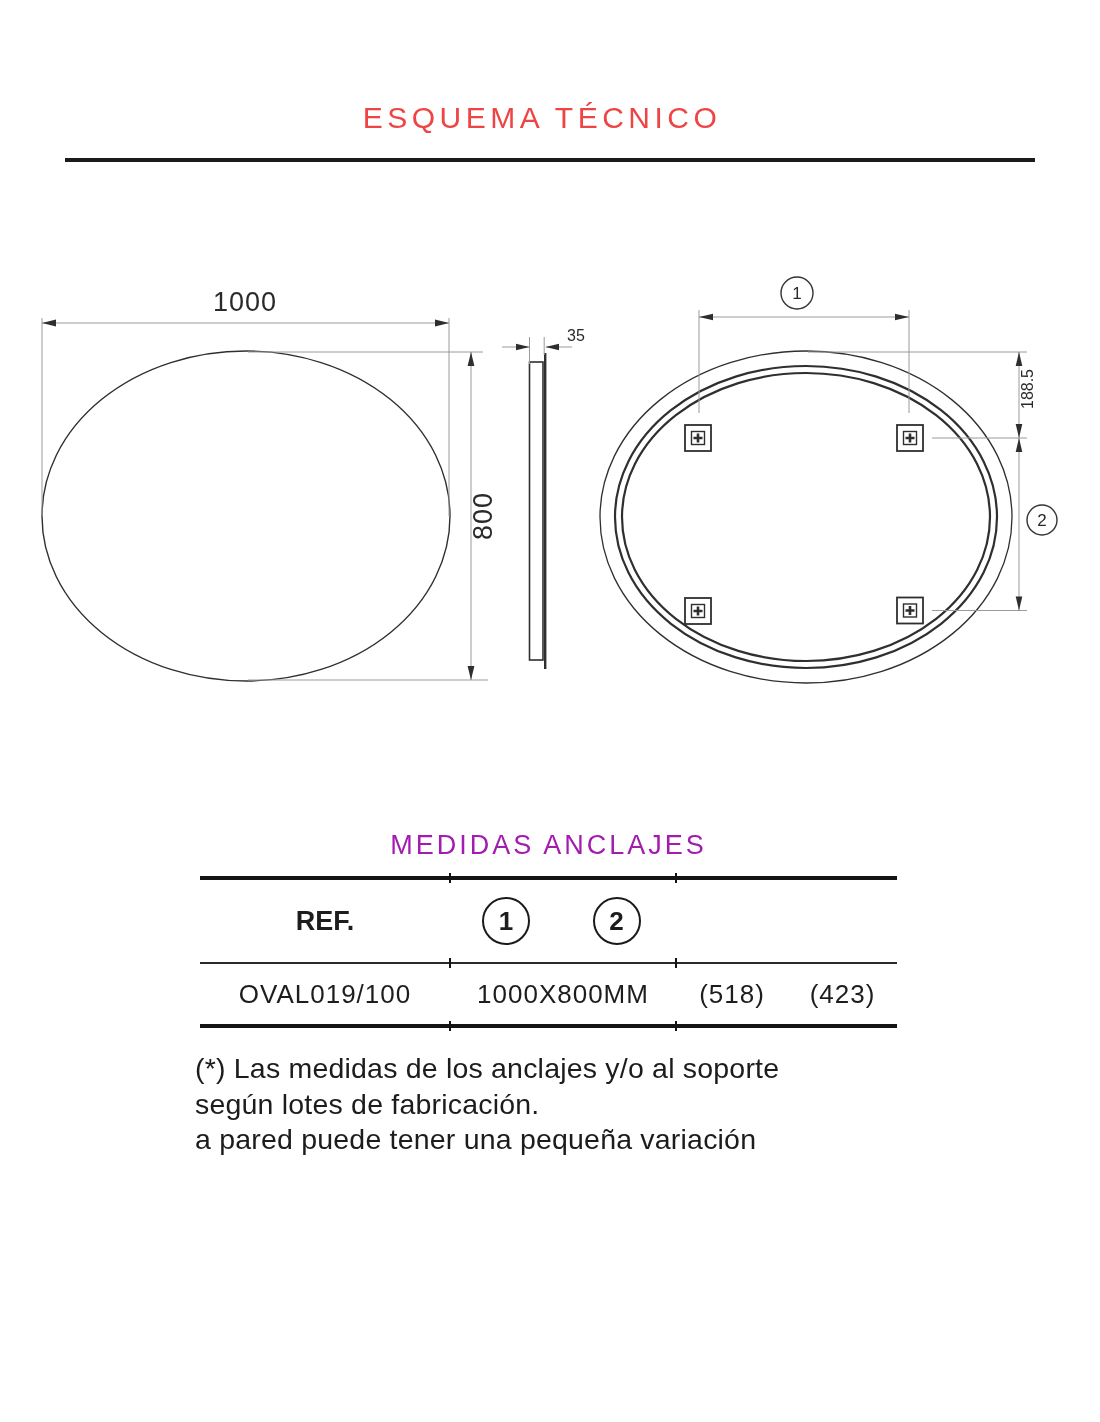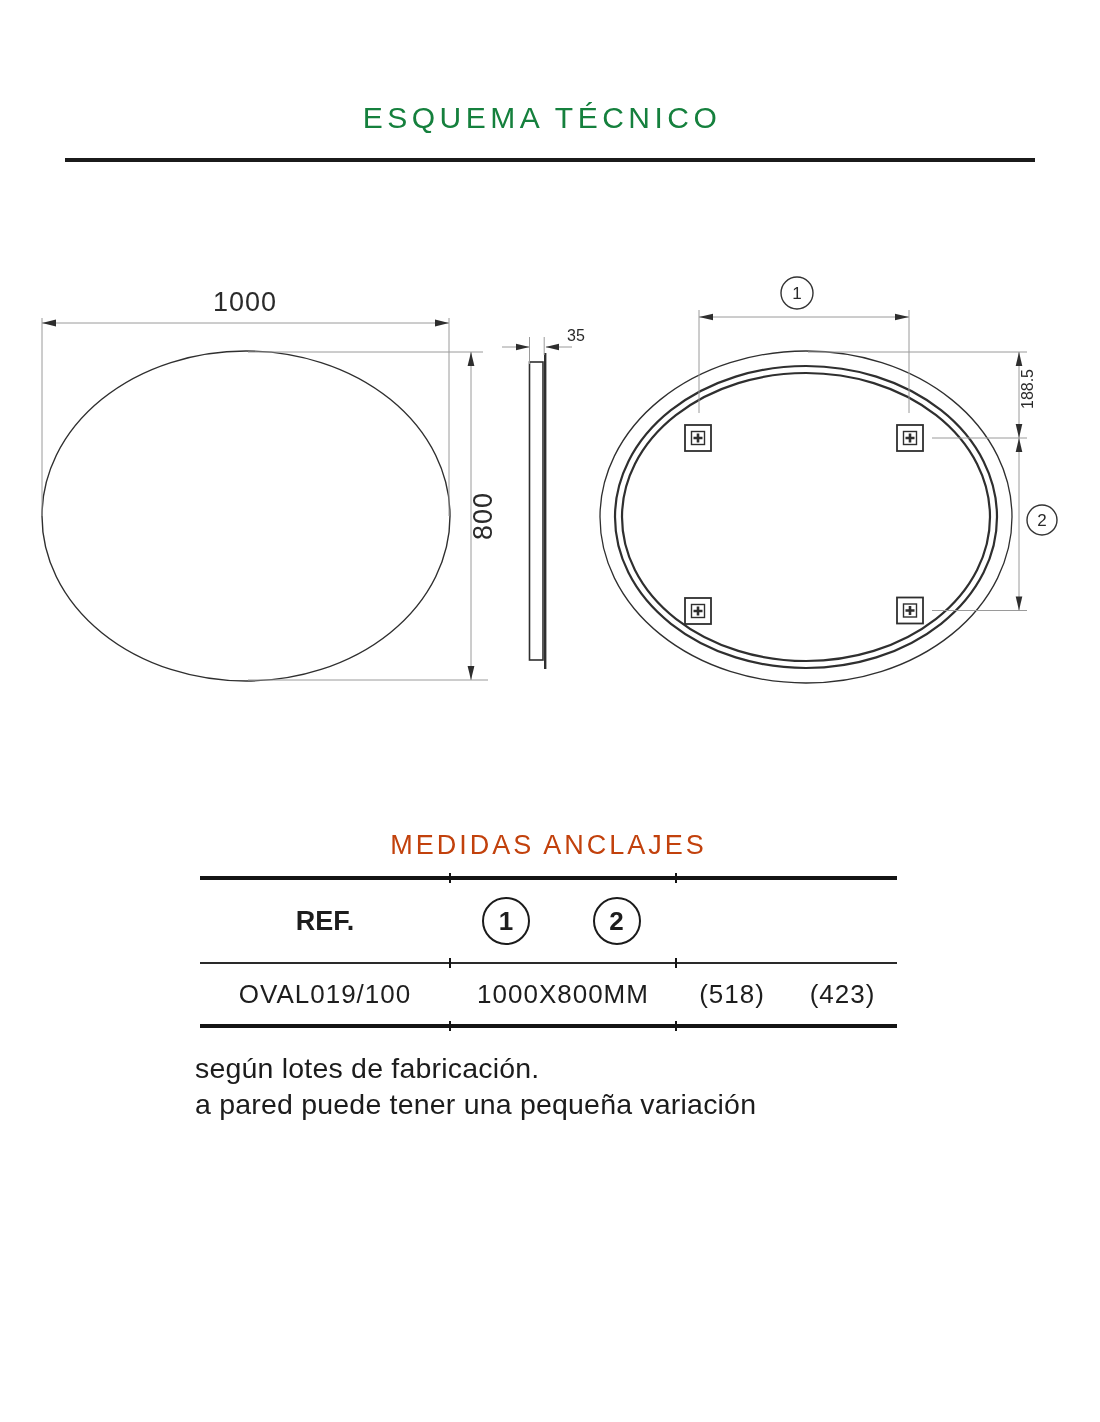--- a/index.html
+++ b/index.html
@@ -3,36 +3,36 @@
 <meta charset="utf-8">
 <style>
   html,body{margin:0;padding:0;}
   body{
     width:1100px;height:1422px;background:#ffffff;position:relative;
     font-family:"Liberation Sans","DejaVu Sans",sans-serif;color:#1d1d1d;
     overflow:hidden;
   }
   .page-title{
     position:absolute;left:0;top:101px;width:1084px;text-align:center;
-    font-size:30px;font-weight:300;letter-spacing:4.5px;color:#15803d;
+    font-size:30px;font-weight:300;letter-spacing:4.5px;color:#ef4444;
   }
   .title-rule{
     position:absolute;left:65px;top:158px;width:970px;height:4px;background:#1b1b1b;
   }
   svg text{
     font-family:"Liberation Sans","DejaVu Sans",sans-serif;
     fill:#2a2a2a;font-weight:300;
   }
   .dimline{stroke:#9a9a9a;stroke-width:1;fill:none;}
   .objline{stroke:#2f2f2f;fill:none;}
   .arrow{fill:#2e2e2e;stroke:none;}
   
   .table-title{
     position:absolute;left:200px;top:830px;width:697px;text-align:center;
-    font-size:27px;font-weight:300;letter-spacing:3px;color:#c2410c;
+    font-size:27px;font-weight:300;letter-spacing:3px;color:#a21caf;
   }
   .anchors-table{position:absolute;left:200px;top:876px;width:697px;}
   .t-border-thick{height:4px;background:#141414;position:relative;}
   .t-border-thin{height:2px;background:#2a2a2a;position:relative;}
   .t-row{display:flex;align-items:center;}
   .t-row.header{height:82px;font-weight:700;font-size:27px;align-items:center;}
   .t-row.data{height:60px;font-size:26px;font-weight:400;letter-spacing:1px;}
   .t-cell{text-align:center;}
   .c1{width:250px;} .c2{width:226px;} .c3{width:112px;} .c4{width:109px;}
   .hdr-circle{
@@ -161,15 +161,16 @@
     <div class="t-cell c3">(518)</div>
     <div class="t-cell c4">(423)</div>
   </div>
   <div class="t-border-thick">
     <div class="tick" style="left:249px;"></div>
     <div class="tick" style="left:475px;"></div>
   </div>
 </div>
 
 <div class="footnote">
+  <div>(*) Las medidas de los anclajes y/o al soporte</div>
   <div>según lotes de fabricación.</div>
   <div>a pared puede tener una pequeña variación</div>
 </div>
 
 </body></html>

